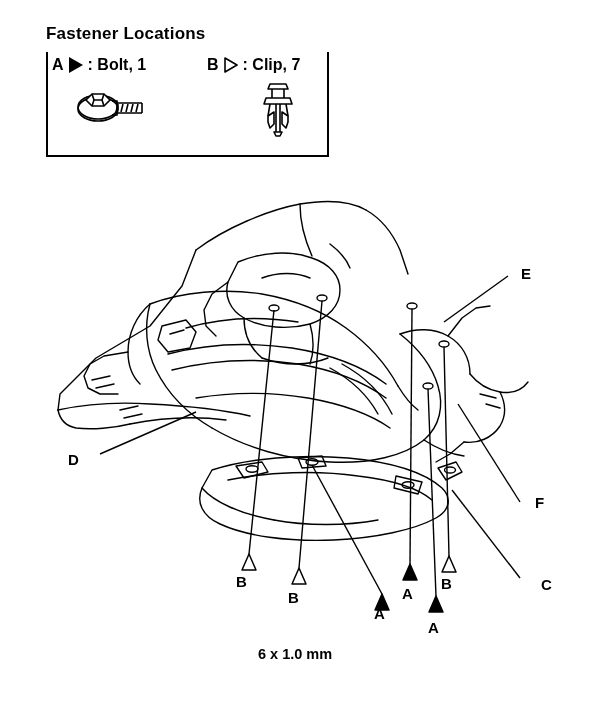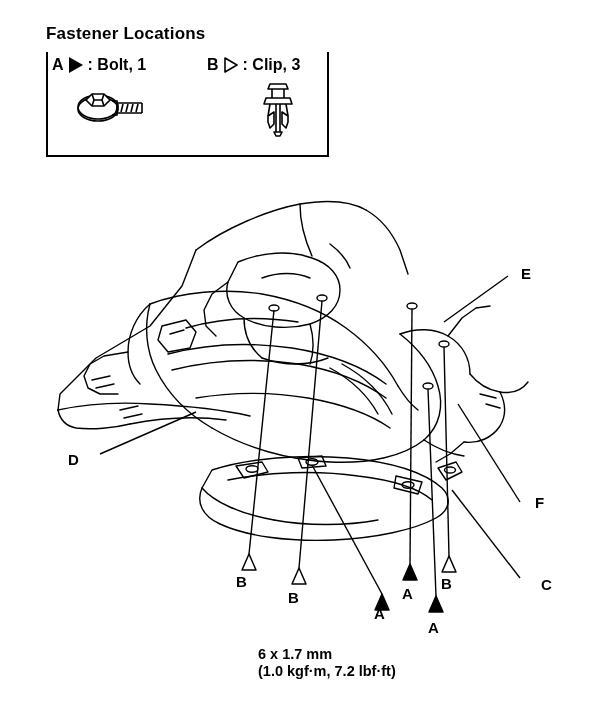--- a/index.html
+++ b/index.html
@@ -120,21 +120,21 @@
       <span>: Bolt, 1</span>
     </div>
 
     <div class="legend-entry" id="legend-b">
       <span>B</span>
       <span class="tri-open">
         <svg width="14" height="16" viewBox="0 0 14 16">
             <path d="M1 1 L13 8 L1 15 Z" fill="#fff" stroke="#000" stroke-width="1.6" stroke-linejoin="round"></path>
           </svg>
       </span>
-      <span>: Clip, 3</span>
+      <span>: Clip, 7</span>
     </div>
   </div>
 
   <div class="abs" id="bolt-pic">
     <svg width="70" height="48" viewBox="0 0 70 48">
       <g fill="none" stroke="#000" stroke-width="1.6">
 
         <ellipse cx="22" cy="23" rx="20" ry="12"></ellipse>
         <ellipse cx="22" cy="21" rx="20" ry="12"></ellipse>
 
@@ -290,17 +290,16 @@
 
   <div class="label abs" style="left:236px; top:566px;">B</div>
   <div class="label abs" style="left:288px; top:582px;">B</div>
   <div class="label abs" style="left:441px; top:568px;">B</div>
 
   <div class="label abs" style="left:374px; top:598px;">A</div>
   <div class="label abs" style="left:402px; top:578px;">A</div>
   <div class="label abs" style="left:428px; top:612px;">A</div>
 
   <div class="abs" id="torque">
-    <div>6 x 1.7 mm</div>
-    <div>(1.0 kgf·m, 7.2 lbf·ft)</div>
+    <div>6 x 1.0 mm</div>
   </div>
 
 </div>
 
 </body></html>

